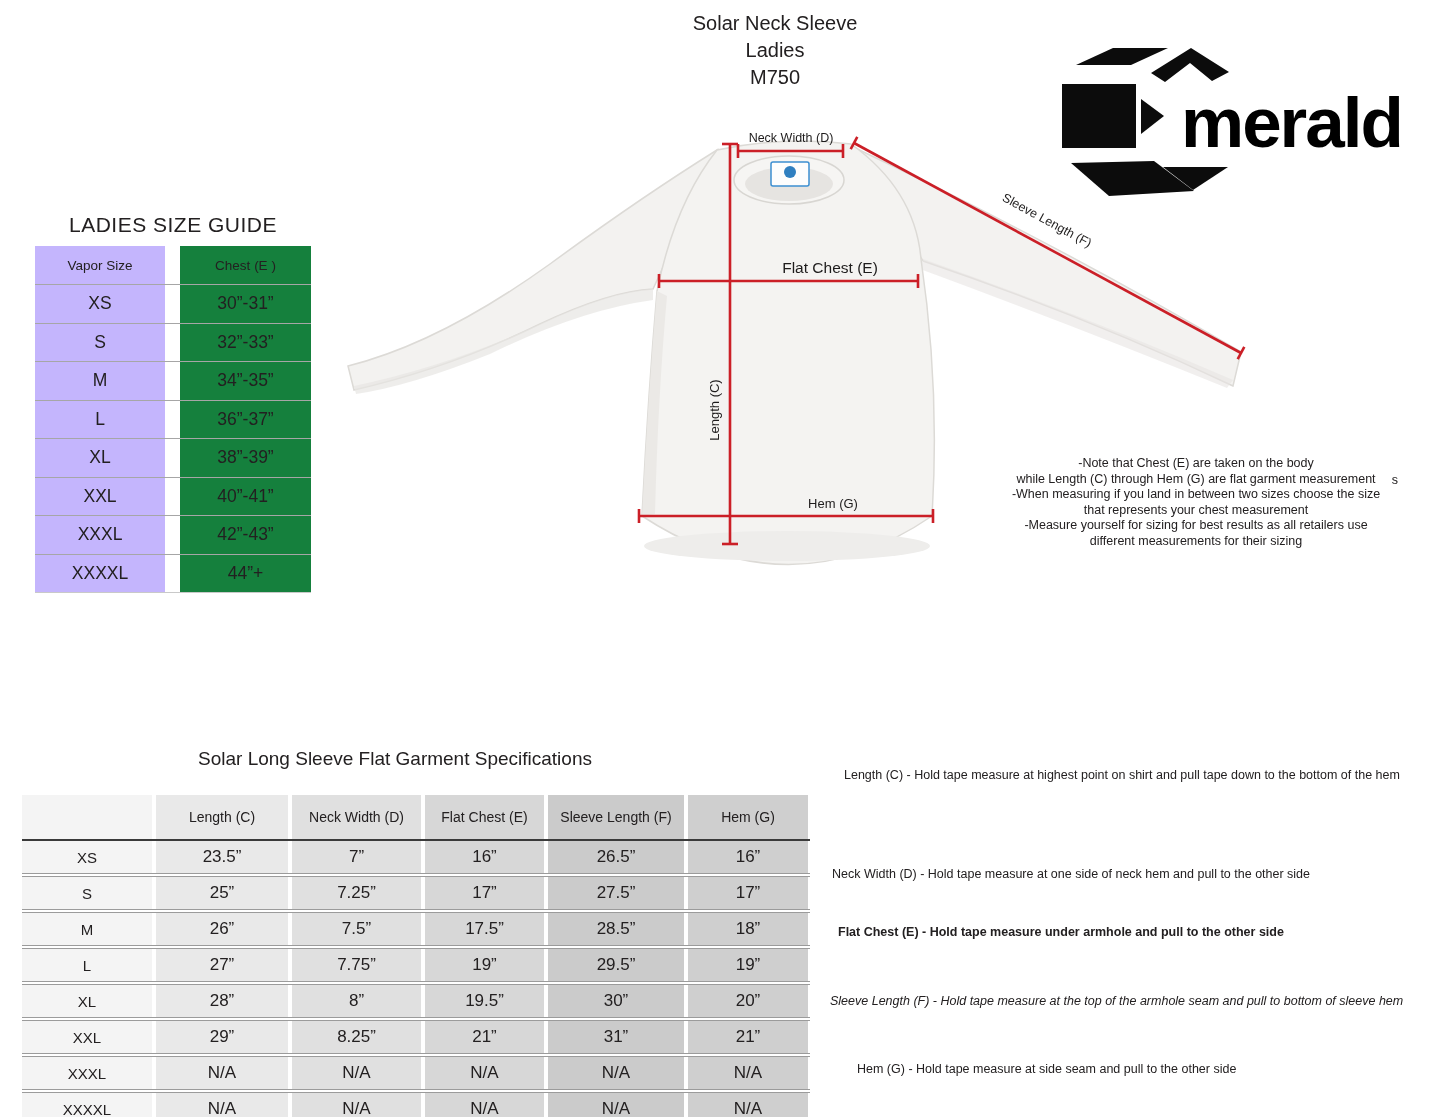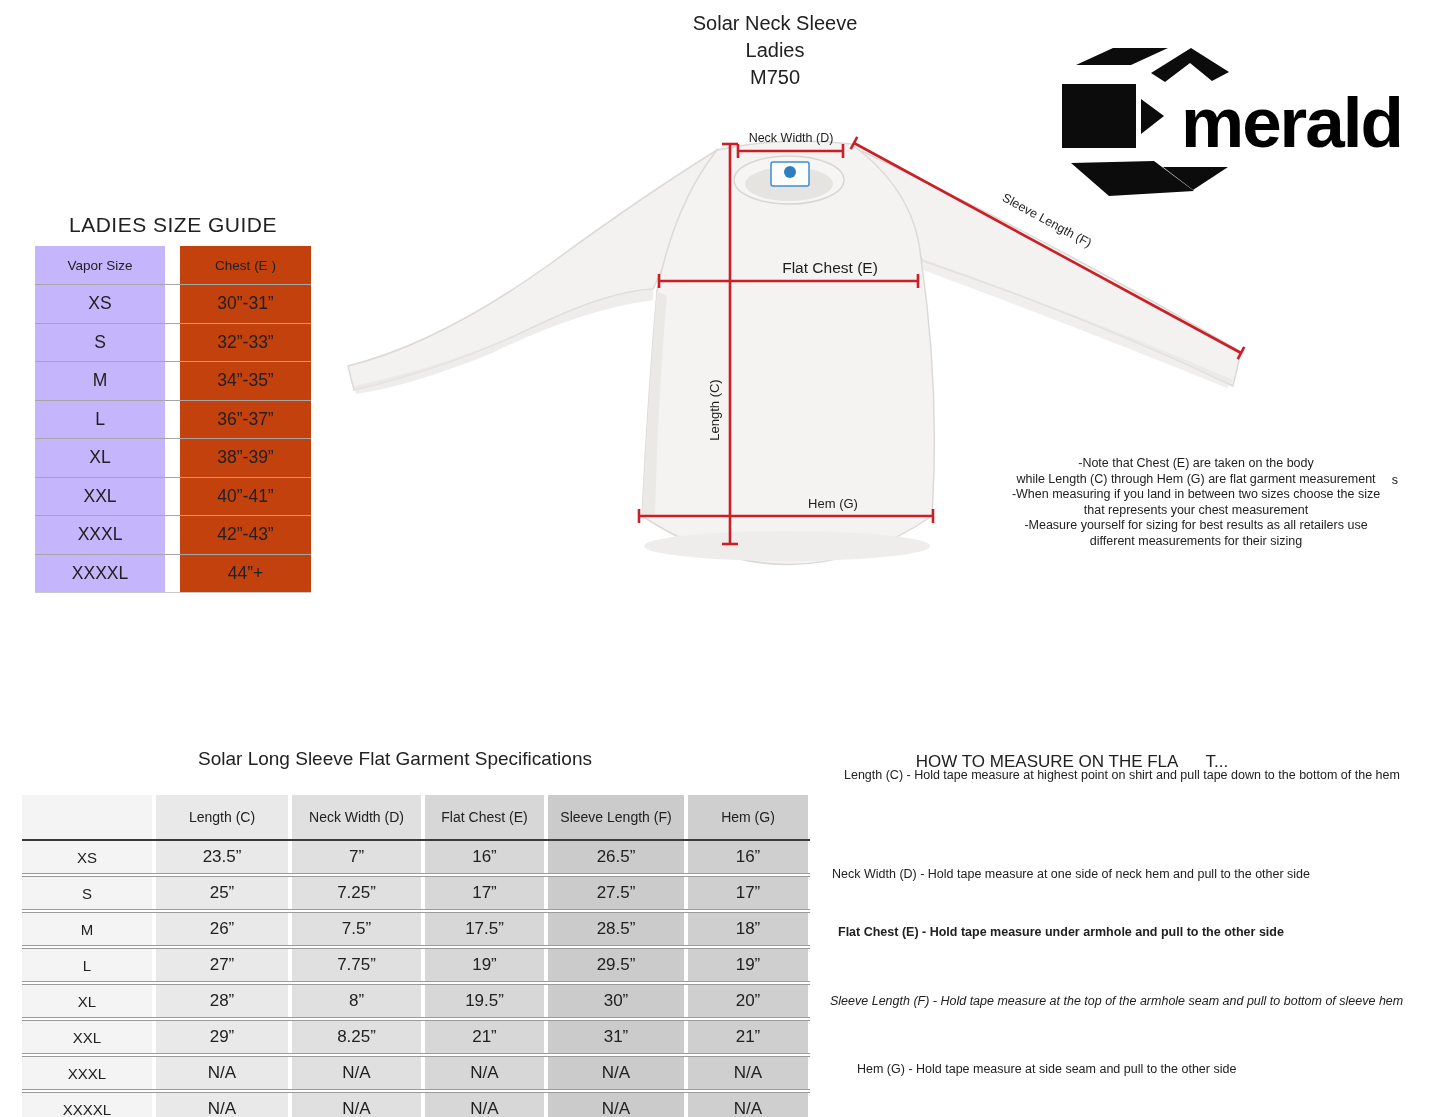--- a/index.html
+++ b/index.html
@@ -17,21 +17,21 @@
   
   .sg-heading{position:absolute;left:35px;top:213px;width:276px;text-align:center;
               font-size:21px;letter-spacing:.5px}
   .sg-table{position:absolute;left:35px;top:246px;width:276px}
   .sg-row{display:flex;align-items:center;height:37.5px;border-bottom:1px solid #a6a6a6}
   .sg-row:last-child{border-bottom:1px solid #c9c9c9}
   .sg-header{display:flex;align-items:center;height:38px;border-bottom:1px solid #a6a6a6;font-size:13.5px}
   .cell{display:flex;align-items:center;justify-content:center;height:100%;text-align:center}
   .sg-c1{width:130px;background:#c4b5fd}
   .sg-gap{width:15px}
-  .sg-c2{width:131px;background:#c2410c}
+  .sg-c2{width:131px;background:#15803d}
   .sg-row .cell{font-size:17.5px}
 
   
   .shirt{position:absolute;left:340px;top:128px}
   .shirt text{font-family:"Liberation Sans",sans-serif;fill:#1e1c1c}
 
   
   .fit-heading{position:absolute;left:1039px;top:408px;width:320px;text-align:center;
                font-size:18px;letter-spacing:.5px}
   .fit-lines{position:absolute;left:1000px;top:456px;width:392px;text-align:center;
@@ -256,21 +256,20 @@
           <div class="cell sp-col sp-c0">XXXXL</div>
           <div class="cell sp-col sp-c1">N/A</div>
           <div class="cell sp-col sp-c2">N/A</div>
           <div class="cell sp-col sp-c3">N/A</div>
           <div class="cell sp-col sp-c4">N/A</div>
           <div class="cell sp-col sp-c5">N/A</div>
         </div>
       </div>
   </div>
 
-  <div class="htm-heading">HOW TO MEASURE ON THE FLA      T...</div>
   <div id="htm-lines">
       <div class="htm-line" style="top: 768px; padding-left: 14px;">Length (C) - Hold tape measure at highest point on shirt and pull tape down to the bottom of the hem</div>
       <div class="htm-line" style="top: 867px; padding-left: 2px;">Neck Width (D) - Hold tape measure at one side of neck hem and pull to the other side</div>
       <div class="htm-line" style="top: 925px; padding-left: 8px; font-weight: bold;">Flat Chest (E) - Hold tape measure under armhole and pull to the other side</div>
       <div class="htm-line" style="top: 994px; padding-left: 0px; font-style: italic;">Sleeve Length (F) - Hold tape measure at the top of the armhole seam and pull to bottom of sleeve hem</div>
       <div class="htm-line" style="top: 1062px; padding-left: 27px;">Hem (G) - Hold tape measure at side seam and pull to the other side</div>
     </div>
 
 </div>
 

